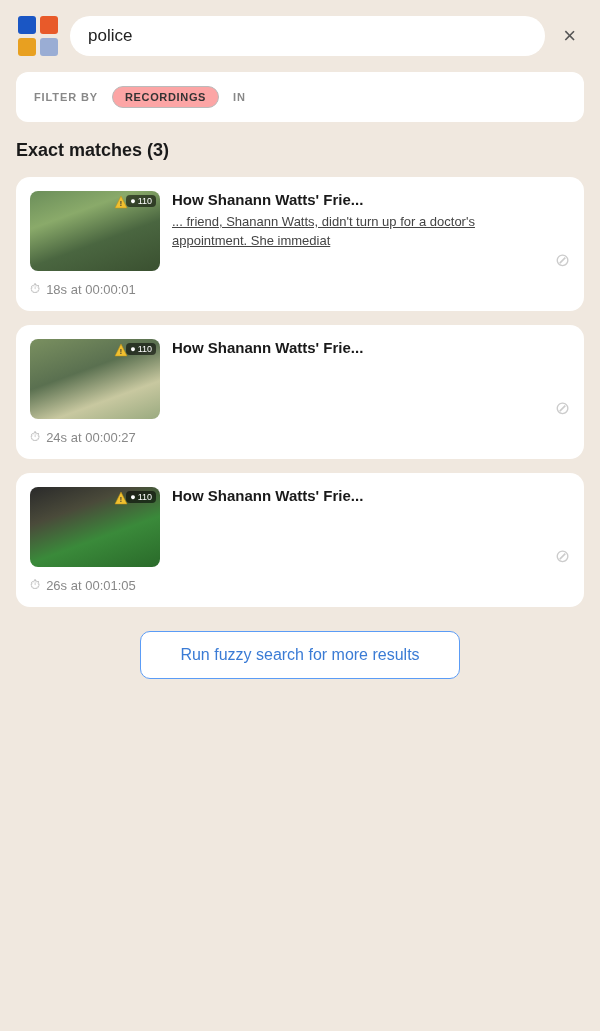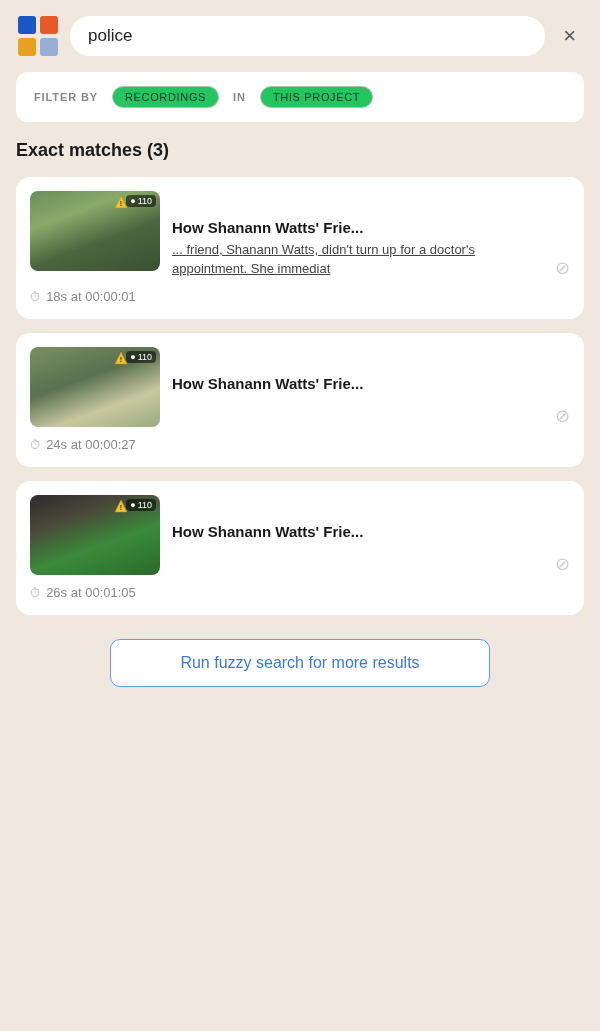--- a/index.html
+++ b/index.html
@@ -54,24 +54,24 @@
       font-size: 11px;
       font-weight: 700;
       letter-spacing: 0.08em;
       color: #888;
     }
     .filter-pill {
       border: 1.5px solid #bbb;
       border-radius: 20px;
       padding: 4px 12px;
       font-size: 11px;
-      font-weight: 400;
+      font-weight: 700;
       letter-spacing: 0.06em;
       color: #333;
-      background: #22c55e;
+      background: #fca5a5;
       cursor: pointer;
     }
     .filter-in {
       font-size: 11px;
       font-weight: 700;
       letter-spacing: 0.08em;
       color: #888;
       text-align: center;
     }
 
@@ -128,21 +128,20 @@
     .thumb-warning {
       position: absolute;
       top: 4px;
       right: 32px;
       width: 14px;
       height: 14px;
     }
     .card-content {
       flex: 1;
       min-width: 0;
-      margin-top: 28px;
     }
     .card-title {
       font-size: 15px;
       font-weight: 700;
       color: #1a1a1a;
       margin-bottom: 5px;
       white-space: nowrap;
       overflow: hidden;
       text-overflow: ellipsis;
     }
@@ -189,21 +188,21 @@
     }
     .fuzzy-btn {
       border: 1.5px solid #5b9cf6;
       border-radius: 10px;
       background: #fff;
       color: #3a7bd5;
       font-size: 16px;
       font-weight: 500;
       padding: 14px 32px;
       cursor: pointer;
-      width: 380px;
+      width: 320px;
       text-align: center;
     }
 
     
     .logo-svg { width: 44px; height: 44px; }
   </style>
 </head>
 <body>
 
 <div class="header">
@@ -217,21 +216,20 @@
 
   <input type="text" class="search-bar" value="police" style="">
 
   <button class="close-btn">×</button>
 </div>
 
 <div class="filter-bar">
   <span class="filter-label">FILTER BY</span>
   <button class="filter-pill">RECORDINGS</button>
   <span class="filter-in">IN</span>
-  <button class="filter-pill">THIS PROJECT</button>
 </div>
 
 <div class="main">
   <h2 class="section-title">
     <span>Exact matches</span> <span>(3)</span>
   </h2>
 
   <div class="result-card">
     <div class="card-top">
       <div class="thumb thumb-1">

